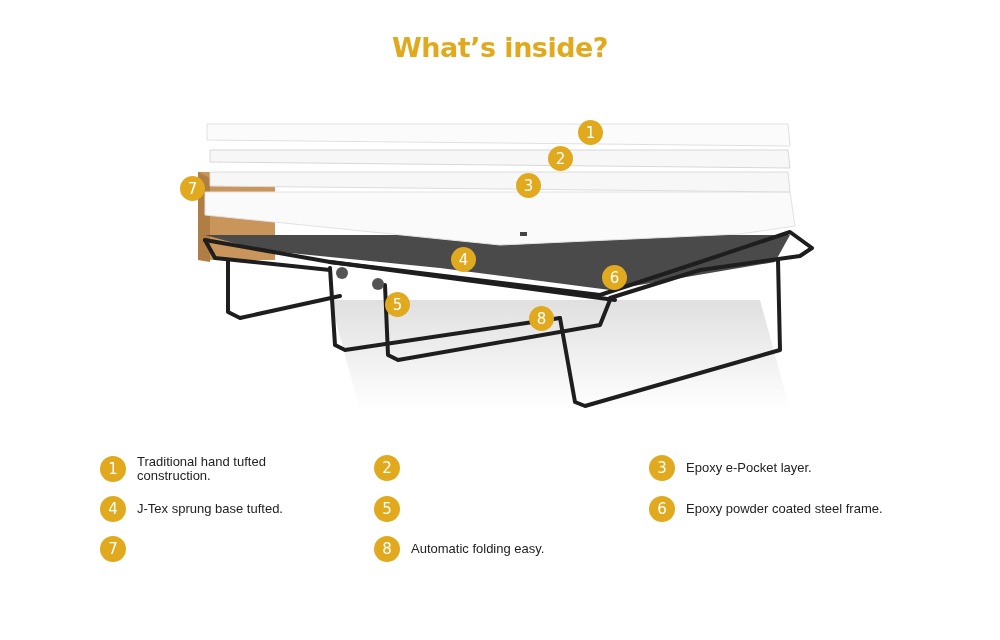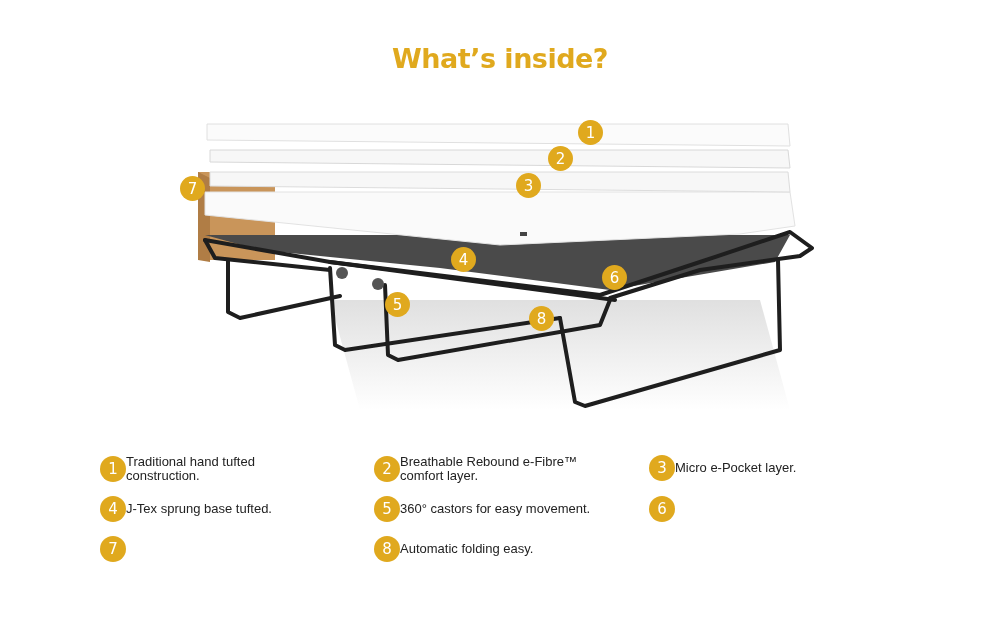--- a/index.html
+++ b/index.html
@@ -1,23 +1,23 @@
 <!DOCTYPE html>
 <html><head>
 <meta charset="utf-8">
 <style>
   html,body{margin:0;padding:0;background:#fff;}
   body{width:1000px;height:640px;position:relative;overflow:hidden;font-family:"Liberation Sans",sans-serif;color:#222;}
-  .title{position:absolute;left:0;top:43px;width:1000px;text-align:center;font-size:27px;font-weight:700;color:#e0a91e;letter-spacing:-0.5px;font-family:"DejaVu Sans",sans-serif;}
+  .title{position:absolute;left:0;top:32px;width:1000px;text-align:center;font-size:27px;font-weight:700;color:#e0a91e;letter-spacing:-0.5px;font-family:"DejaVu Sans",sans-serif;}
   .illus{position:absolute;left:0;top:0;width:1000px;height:440px;}
   .badge{position:absolute;width:25px;height:25px;border-radius:50%;background:#e0a91e;color:#fff;font-size:15px;display:flex;align-items:center;justify-content:center;font-family:"DejaVu Sans",sans-serif;}
   .features{position:absolute;left:100px;top:455px;width:820px;}
   .feat{position:absolute;display:flex;align-items:center;}
   .feat .num{width:26px;height:26px;border-radius:50%;background:#e0a91e;color:#fff;font-size:15px;display:flex;align-items:center;justify-content:center;flex:0 0 26px;font-family:"DejaVu Sans",sans-serif;}
-  .feat .txt{font-size:13px;line-height:14px;color:#222;white-space:pre-line;}
+  .feat .txt{margin-left:11px;font-size:13px;line-height:14px;color:#222;white-space:pre-line;}
 </style>
 </head>
 <body>
 
 <div class="title">What’s inside?</div>
 
 <div class="illus">
   <svg width="1000" height="440" viewBox="0 0 1000 440">
     <defs>
       <linearGradient id="shadow" x1="0" y1="0" x2="0" y2="1">
@@ -66,37 +66,35 @@
 <div class="badge" style="left:529px;top:306px;">8</div>
 
 <div class="features">
   <div class="feat" style="left:0;top:0;">
     <span class="num">1</span>
     <span class="txt">Traditional hand tufted
 construction.</span>
   </div>
   <div class="feat" style="left:274px;top:0;">
     <span class="num">2</span>
-    <span class="txt">Breathable Rebound e-Fibre™
-comfort layer.</span>
   </div>
   <div class="feat" style="left:549px;top:0;">
     <span class="num">3</span>
-    <span class="txt">Micro e-Pocket layer.</span>
+    <span class="txt">Epoxy e-Pocket layer.</span>
   </div>
   <div class="feat" style="left:0;top:41px;">
     <span class="num">4</span>
     <span class="txt">J-Tex sprung base tufted.</span>
   </div>
   <div class="feat" style="left:274px;top:41px;">
     <span class="num">5</span>
-    <span class="txt">360° castors for easy movement.</span>
   </div>
   <div class="feat" style="left:549px;top:41px;">
     <span class="num">6</span>
+    <span class="txt">Epoxy powder coated steel frame.</span>
   </div>
   <div class="feat" style="left:0;top:81px;">
     <span class="num">7</span>
   </div>
   <div class="feat" style="left:274px;top:81px;">
     <span class="num">8</span>
     <span class="txt">Automatic folding easy.</span>
   </div>
 </div>
 

